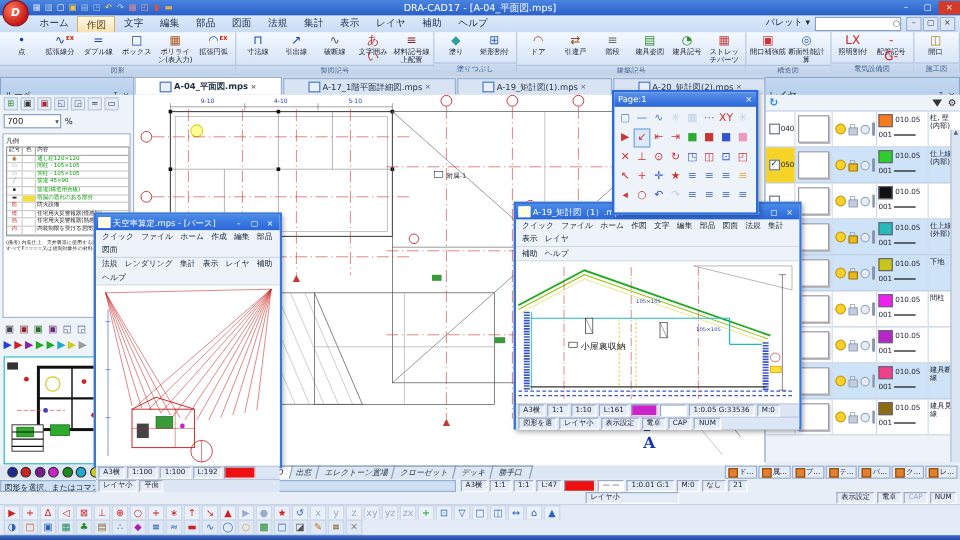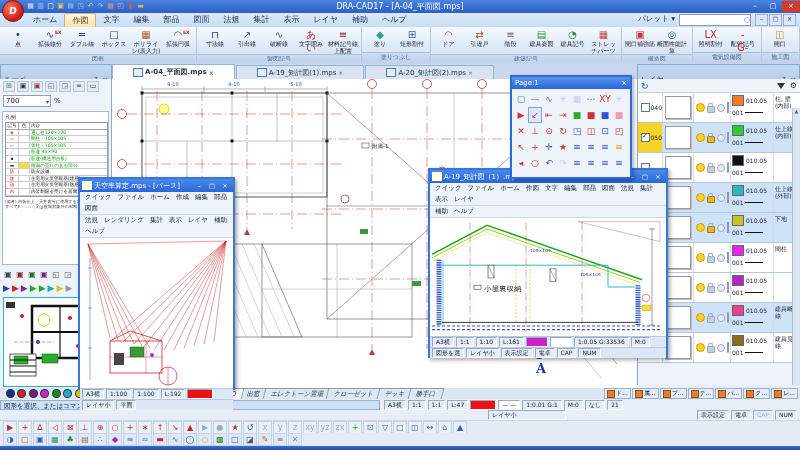--- a/index.html
+++ b/index.html
@@ -381,20 +381,25 @@
 </div>
 <div class="abs doctabs">
 
 <span class="dtab active">
         <span class="dicon"></span>
         <span>A-04_平面図.mps</span>
         <span class="x">×</span>
       </span>
       <span class="dtab">
         <span class="dicon"></span>
+        <span>A-17_1階平面詳細図.mps</span>
+        <span class="x">×</span>
+      </span>
+      <span class="dtab">
+        <span class="dicon"></span>
         <span>A-19_矩計図(1).mps</span>
         <span class="x">×</span>
       </span>
       <span class="dtab">
         <span class="dicon"></span>
         <span>A-20_矩計図(2).mps</span>
         <span class="x">×</span>
       </span>
     </div>
 <div class="abs dockhead" style="left:637px;width:163px">

